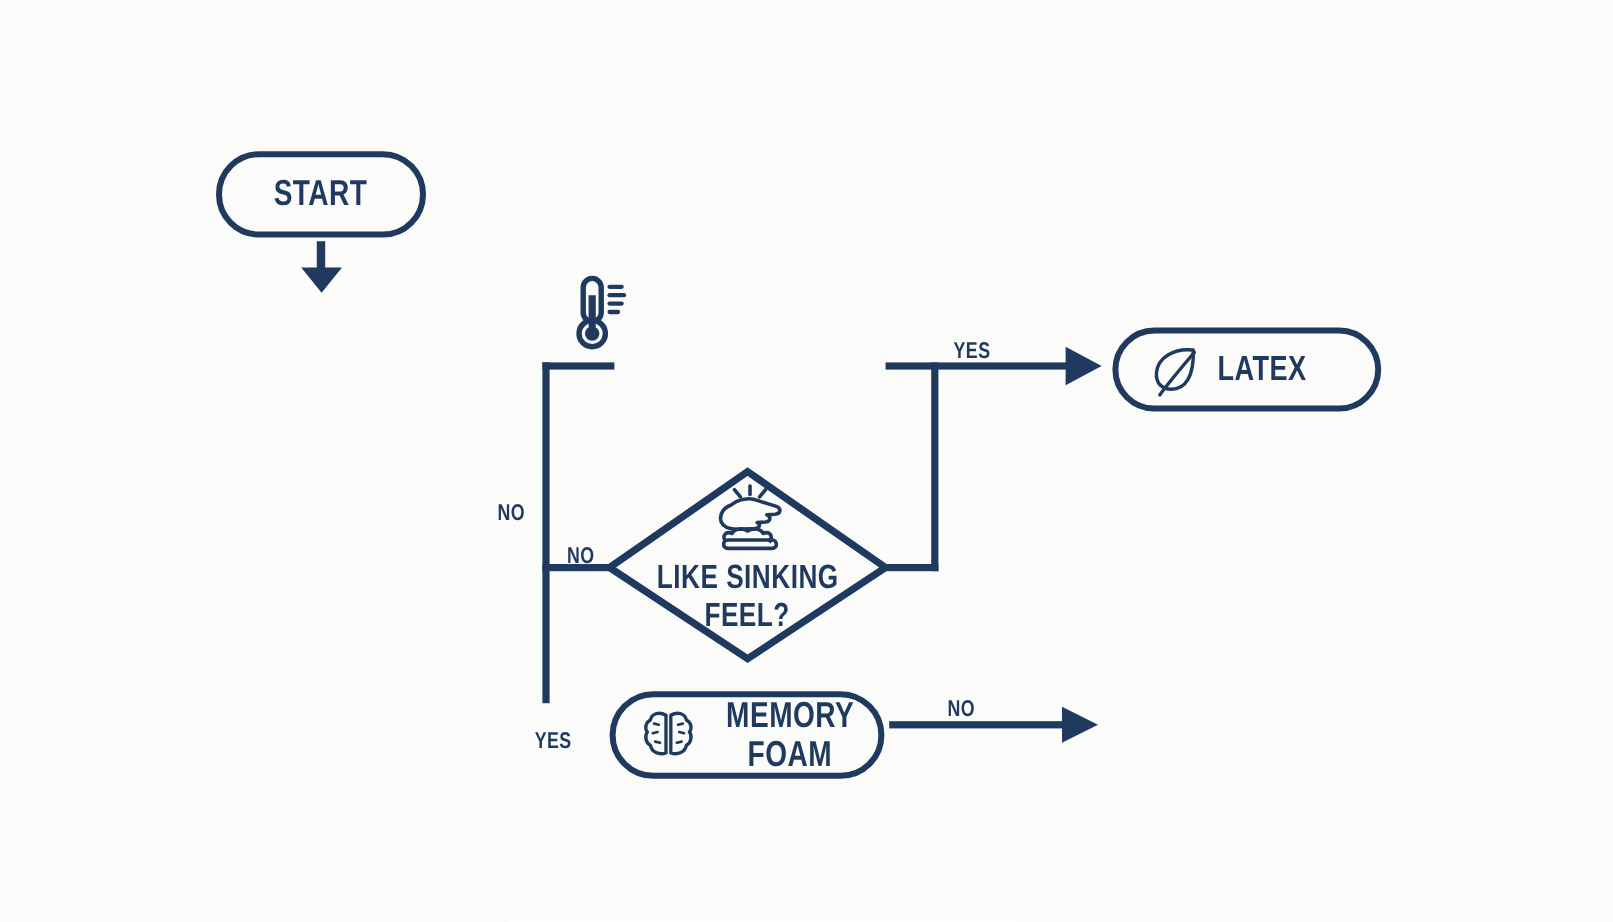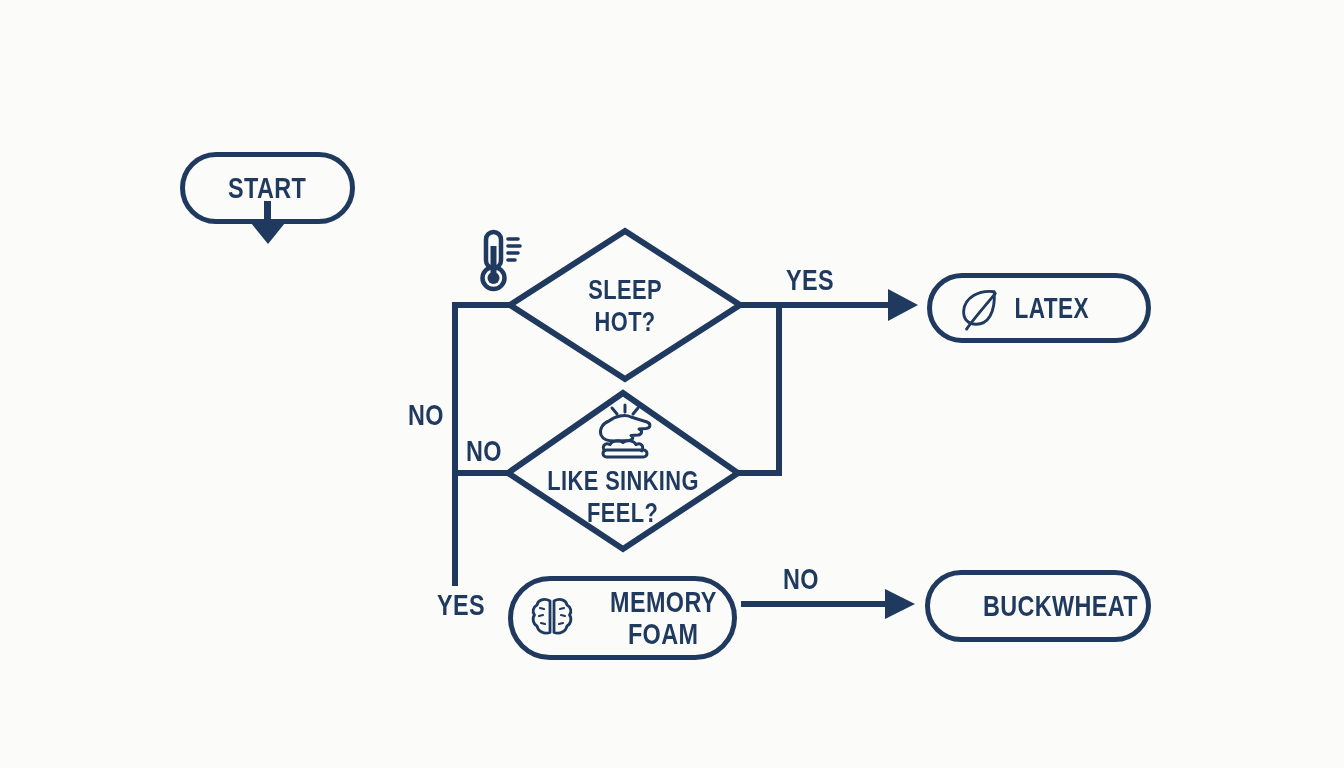--- a/index.html
+++ b/index.html
@@ -34,67 +34,58 @@
     border-left:17px solid transparent;border-right:17px solid transparent;
     border-top:21px solid var(--ink);}
   
   .diamond{position:absolute;}
   .diamond svg.shape{position:absolute;left:0;top:0;}
   .diamond .dtext{
     position:absolute;left:0;right:0;display:flex;flex-direction:column;
     align-items:center;font-size:28px;line-height:1.14;
   }
   
-  .edge-label{position:absolute;font-size:30px;}
+  .edge-label{position:absolute;font-size:19px;margin-top:19px;}
   .icon{display:block;color:var(--ink);}
 </style>
 </head>
 <body>
 
 <div class="stage">
 
 
   <div class="line" style="left:452px;top:302px;width:60px;height:6px;"></div>
   <div class="line" style="left:452px;top:302px;width:6px;height:284px;"></div>
   <div class="line" style="left:452px;top:470px;width:58px;height:6px;"></div>
   <div class="line" style="left:738px;top:302px;width:152px;height:6px;"></div>
   <div class="arrow-right" style="left:888px;top:289px;"></div>
   <div class="line" style="left:776px;top:302px;width:6px;height:174px;"></div>
   <div class="line" style="left:734px;top:470px;width:48px;height:6px;"></div>
   <div class="line" style="left:741px;top:601px;width:146px;height:6px;"></div>
   <div class="arrow-right" style="left:885px;top:589px;border-top-width:15px;border-bottom-width:15px;"></div>
 
-  <div class="pill" style="left:180px;top:152px;width:175px;height:72px;">
+  <div class="pill" style="left:180px;top:126px;width:175px;height:72px;">
     <span class="cond" style="font-size:30px;">START</span>
   </div>
   <div class="line" style="left:264px;top:201px;width:7px;height:24px;"></div>
   <div class="arrow-down" style="left:251px;top:223px;"></div>
 
   <svg class="abs icon" style="left:474px;top:229px;" width="50" height="64" viewBox="0 0 50 64">
     <rect x="12" y="3" width="15" height="36" rx="7.5" fill="none" stroke="currentColor" stroke-width="4.5"></rect>
     <circle cx="19.5" cy="49" r="11" fill="none" stroke="currentColor" stroke-width="4.5"></circle>
     <line x1="19.5" y1="17" x2="19.5" y2="44" stroke="currentColor" stroke-width="6"></line>
     <circle cx="19.5" cy="49" r="6" fill="currentColor"></circle>
     <g stroke="currentColor" stroke-width="3.6" stroke-linecap="round">
       <line x1="34" y1="10" x2="44" y2="10"></line>
       <line x1="34" y1="17" x2="46" y2="17"></line>
       <line x1="34" y1="24" x2="44" y2="24"></line>
       <line x1="34" y1="31" x2="41" y2="31"></line>
     </g>
   </svg>
 
-  <div class="diamond" style="left:506px;top:227px;width:238px;height:156px;">
-    <svg class="shape" width="238" height="156" viewBox="0 0 238 156">
-      <polygon points="119,4 234,78 119,152 4,78" fill="var(--bg)" stroke="var(--ink)" stroke-width="6" stroke-linejoin="miter"></polygon>
-    </svg>
-    <div class="dtext" style="top:47px;">
-      <span class="cond">SLEEP</span>
-      <span class="cond">HOT?</span>
-    </div>
-  </div>
 
   <div class="diamond" style="left:504px;top:389px;width:238px;height:164px;">
     <svg class="shape" width="238" height="164" viewBox="0 0 238 164">
       <polygon points="119,4 234,84 119,160 4,84" fill="var(--bg)" stroke="var(--ink)" stroke-width="6" stroke-linejoin="miter"></polygon>
     </svg>
 
     <svg class="icon" style="position:absolute;left:86px;top:13px;" width="70" height="58" viewBox="0 0 70 58">
       <g stroke="currentColor" stroke-width="3" stroke-linecap="round" fill="none">
         <line x1="27" y1="12" x2="22" y2="6"></line>
         <line x1="35" y1="10" x2="35" y2="3"></line>
@@ -111,55 +102,39 @@
   </div>
 
   <div class="pill" style="left:927px;top:273px;width:224px;height:70px;justify-content:flex-start;padding-left:24px;gap:2px;">
     <svg class="icon" width="46" height="48" viewBox="0 0 48 48">
       <path d="M40,7 C24,5 9,13 8,27 C7.5,36 13,41 21,41 C33,41 41,30 40,7 Z" fill="none" stroke="currentColor" stroke-width="3" stroke-linejoin="round"></path>
       <path d="M11,46 C18,36 30,22 41,9" fill="none" stroke="currentColor" stroke-width="3" stroke-linecap="round"></path>
     </svg>
     <span class="cond" style="font-size:29px;">LATEX</span>
   </div>
 
-  <div class="pill" style="left:508px;top:576px;width:229px;height:84px;justify-content:space-between;padding-left:16px;gap:10px;">
+  <div class="pill" style="left:508px;top:576px;width:229px;height:73px;justify-content:center;padding-left:16px;gap:10px;">
     <svg class="icon" width="46" height="44" viewBox="0 0 46 44">
       <path d="M21,5 C15,1.5 9,4 8,9 C4,11 3,16 5.5,19 C3,22 4,28 8,30 C9,35.5 15,38.5 21,36.5 Z" fill="none" stroke="currentColor" stroke-width="2.8" stroke-linejoin="round"></path>
       <path d="M25,5 C31,1.5 37,4 38,9 C42,11 43,16 40.5,19 C43,22 42,28 38,30 C37,35.5 31,38.5 25,36.5 Z" fill="none" stroke="currentColor" stroke-width="2.8" stroke-linejoin="round"></path>
       <g stroke="currentColor" stroke-width="2.2" stroke-linecap="round">
         <line x1="11" y1="12" x2="15" y2="13"></line>
         <line x1="10" y1="20" x2="14" y2="19"></line>
         <line x1="12" y1="27" x2="16" y2="28"></line>
         <line x1="31" y1="13" x2="35" y2="12"></line>
         <line x1="32" y1="19" x2="36" y2="20"></line>
         <line x1="30" y1="28" x2="34" y2="27"></line>
       </g>
     </svg>
     <div class="txtcol" style="font-size:30px;">
       <span class="cond">MEMORY</span>
       <span class="cond">FOAM</span>
     </div>
   </div>
 
-  <div class="pill" style="left:925px;top:570px;width:226px;height:72px;justify-content:flex-start;padding-left:19px;gap:12px;">
-    <svg class="icon" width="34" height="60" viewBox="0 0 34 60">
-      <path d="M17,58 C17,46 17,20 17,8" fill="none" stroke="currentColor" stroke-width="2.6" stroke-linecap="round"></path>
-      <path d="M17,3 C14,6 14,10 17,12.5 C20,10 20,6 17,3 Z" fill="none" stroke="currentColor" stroke-width="2.4" stroke-linejoin="round"></path>
-      <g fill="none" stroke="currentColor" stroke-width="2.4" stroke-linejoin="round">
-        <path d="M15,19 C10,14.5 4,16 4,21 C7,24.5 13,23.5 15,19 Z"></path>
-        <path d="M19,19 C24,14.5 30,16 30,21 C27,24.5 21,23.5 19,19 Z"></path>
-        <path d="M15,30 C10,25.5 4,27 4,32 C7,35.5 13,34.5 15,30 Z"></path>
-        <path d="M19,30 C24,25.5 30,27 30,32 C27,35.5 21,34.5 19,30 Z"></path>
-        <path d="M15,41 C10,36.5 4,38 4,43 C7,46.5 13,45.5 15,41 Z"></path>
-        <path d="M19,41 C24,36.5 30,38 30,43 C27,46.5 21,45.5 19,41 Z"></path>
-      </g>
-      <path d="M16,53 C11,50.5 6,53 7,57" fill="none" stroke="currentColor" stroke-width="2.4" stroke-linecap="round"></path>
-    </svg>
-    <span class="cond" style="font-size:30px;">BUCKWHEAT</span>
-  </div>
 
   <div class="edge-label" style="left:770px;top:263px;width:80px;">
     <span class="cond">YES</span>
   </div>
   <div class="edge-label" style="left:396px;top:398px;width:60px;">
     <span class="cond">NO</span>
   </div>
   <div class="edge-label" style="left:454px;top:434px;width:60px;">
     <span class="cond">NO</span>
   </div>

